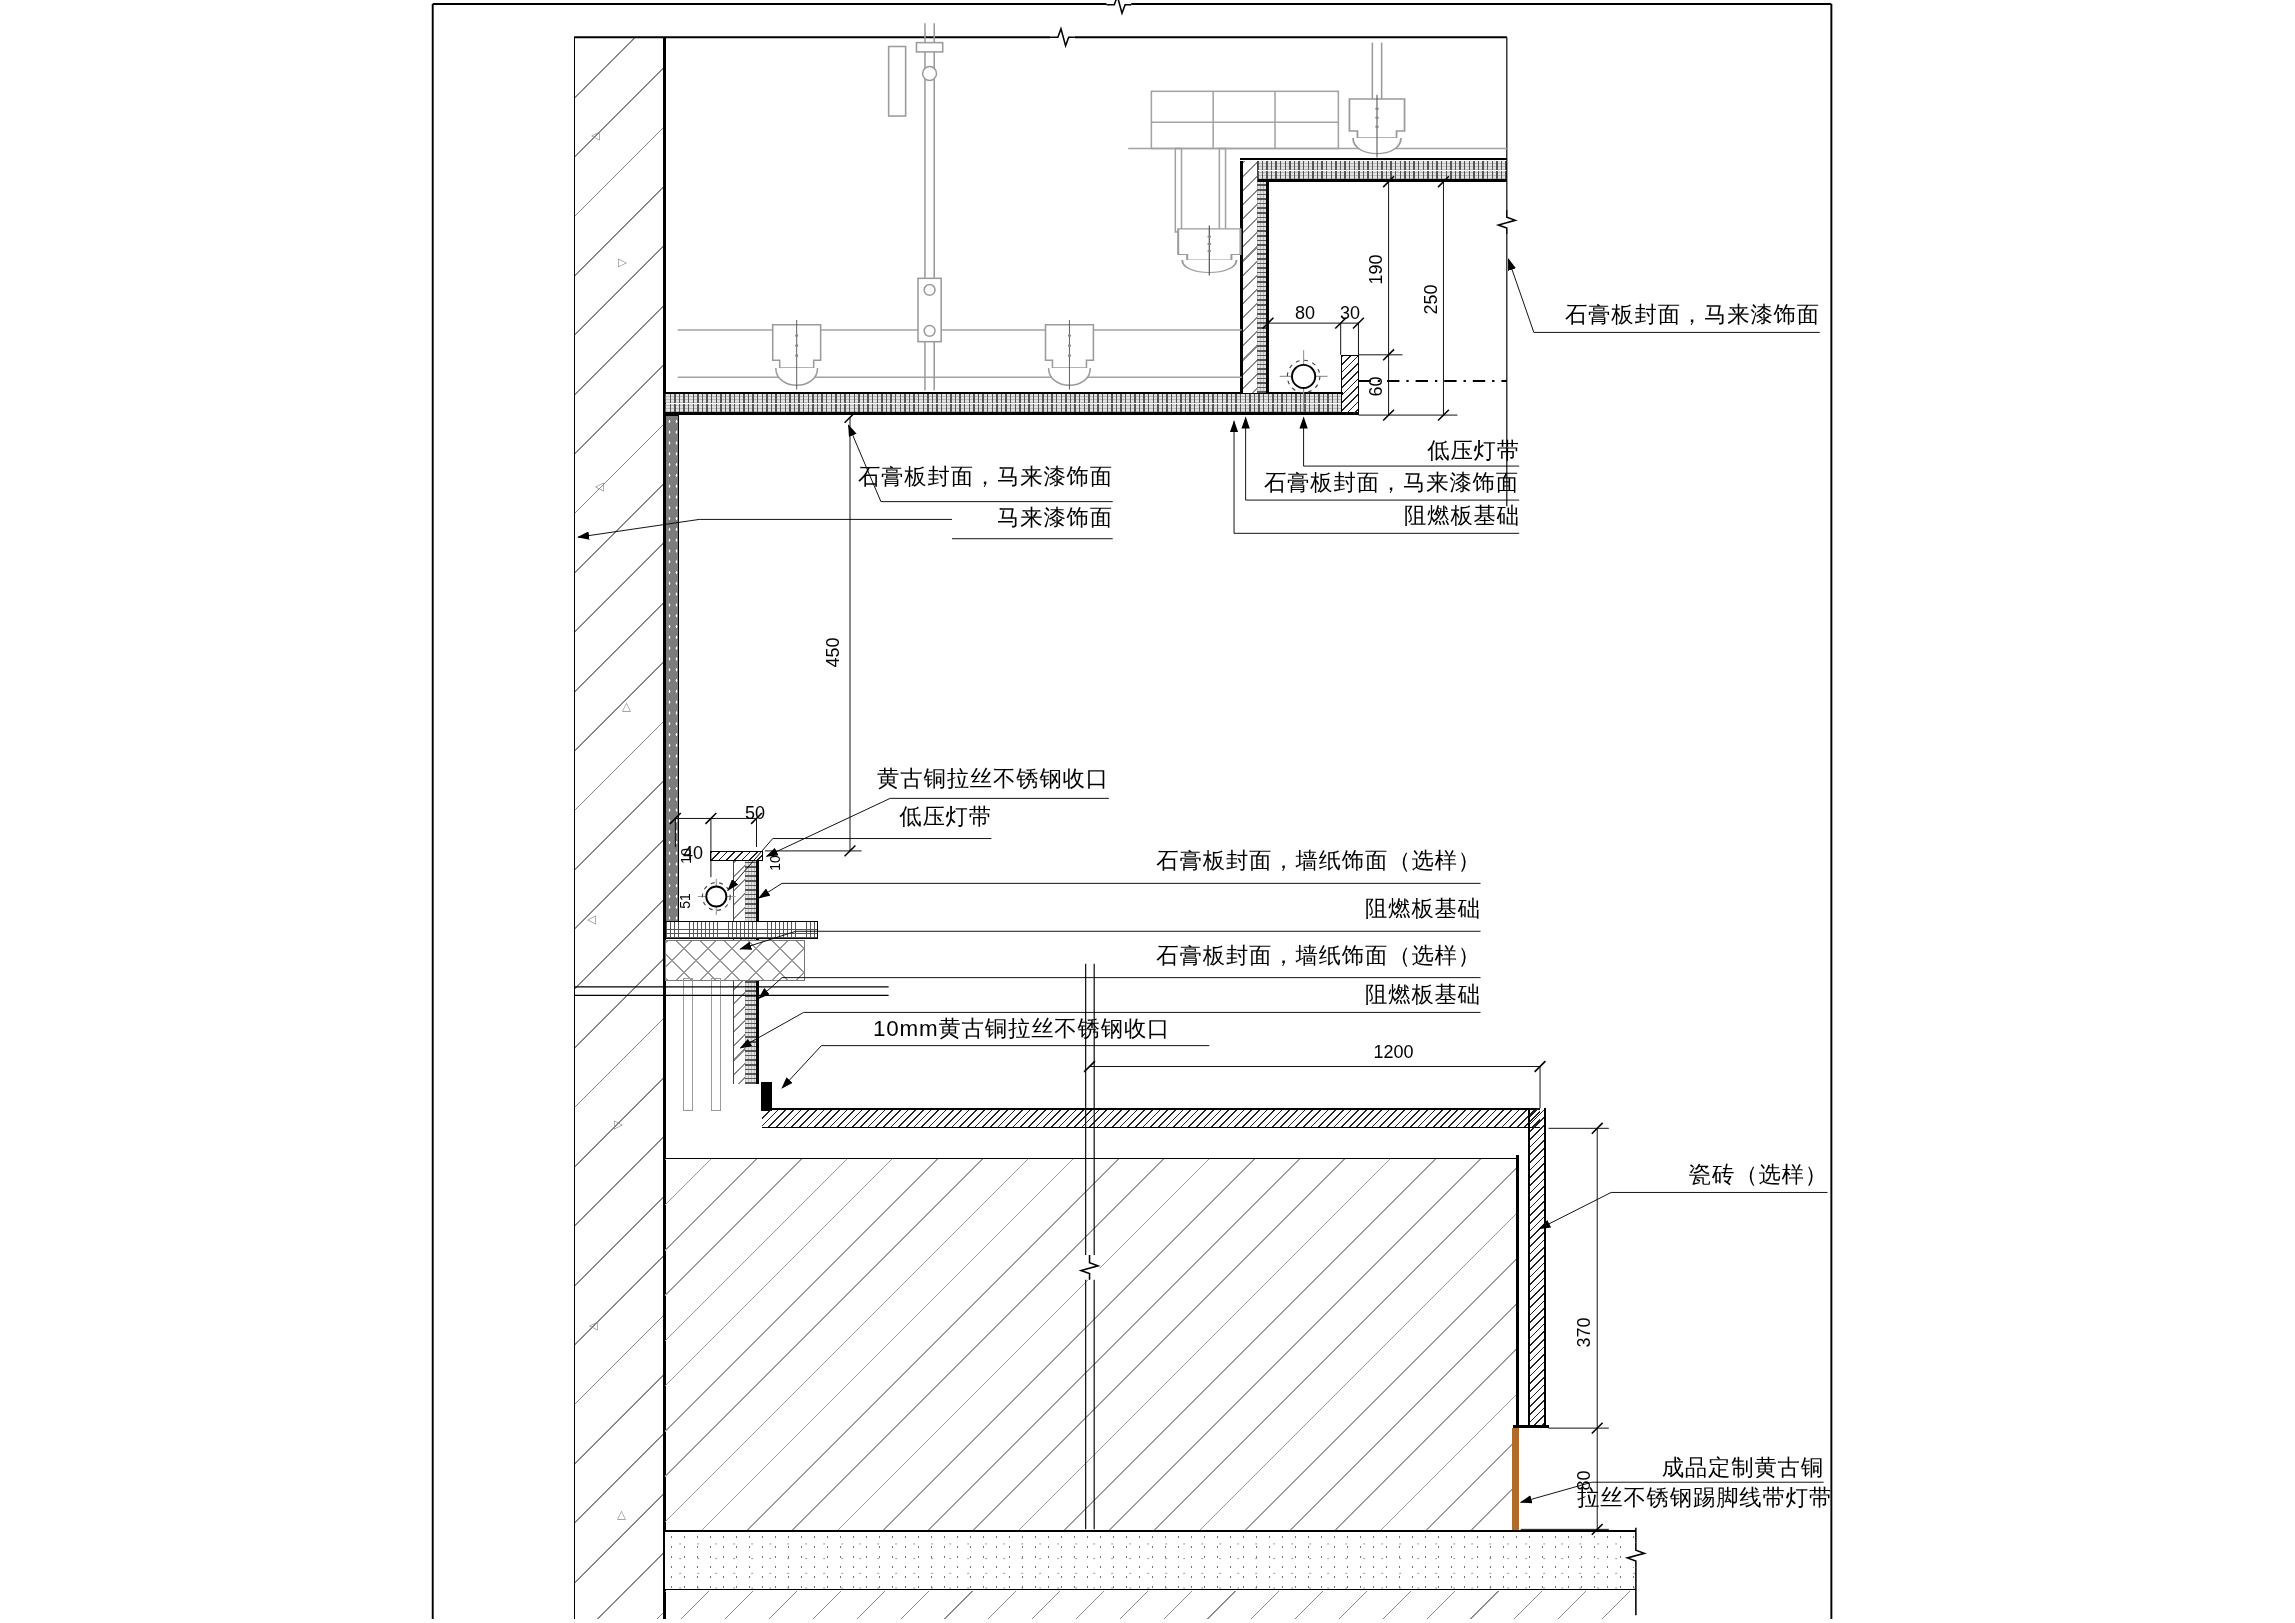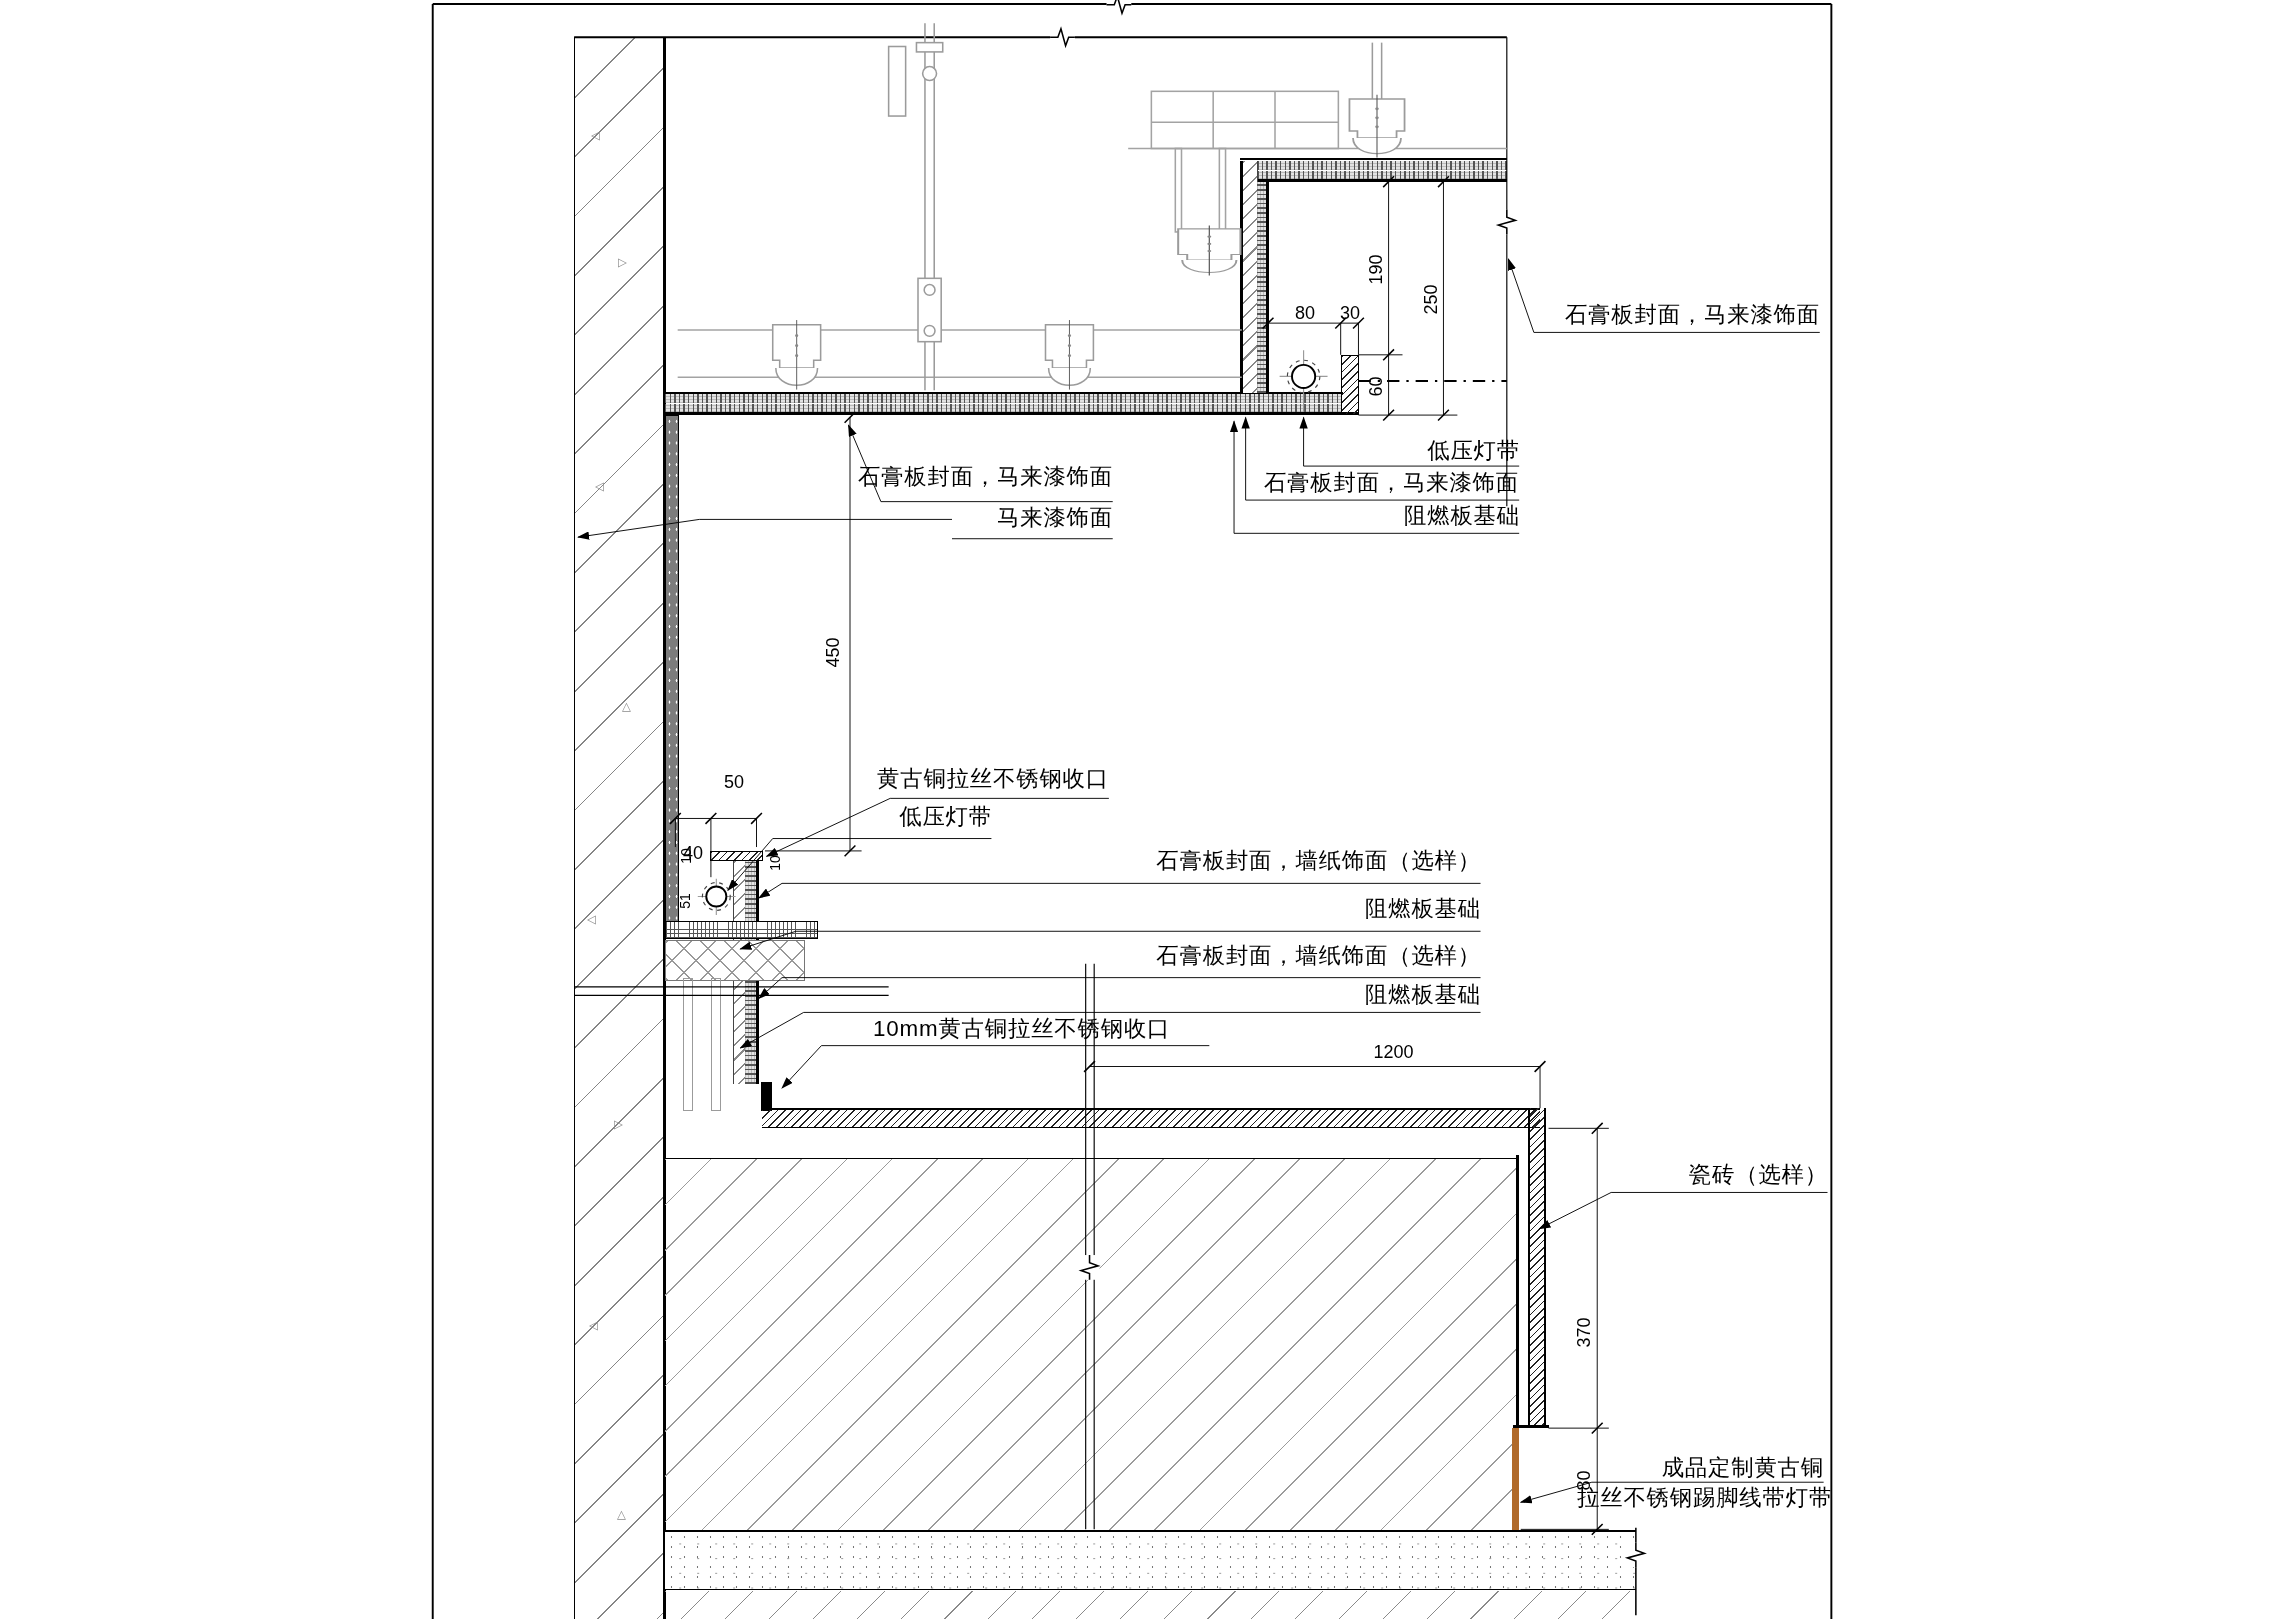--- a/index.html
+++ b/index.html
@@ -311,21 +311,21 @@
   <div class="lbl ta-r" style="left:1592px;top:1456px;width:232px;">成品定制黄古铜</div>
   <div class="lbl ta-r" style="left:1577px;top:1486px;width:249px;">拉丝不锈钢踢脚线带灯带</div>
 
   <div class="dim" style="left:1274px;top:303px;width:62px;">80</div>
   <div class="dim" style="left:1319px;top:303px;width:62px;">30</div>
   <div class="dim rot" style="left:1345px;top:259px;width:62px;">190</div>
   <div class="dim rot" style="left:1400px;top:289px;width:62px;">250</div>
   <div class="dim rot" style="left:1345px;top:376px;width:62px;">60</div>
   <div class="dim rot" style="left:802px;top:642px;width:62px;">450</div>
   <div class="dim" style="left:662px;top:796px;width:62px;margin-top:47px;">40</div>
-  <div class="dim" style="left:703px;top:772px;width:62px;">50</div>
+  <div class="dim" style="left:703px;top:803px;width:62px;text-align:right;">50</div>
   <div class="dims rot" style="left:669px;top:848px;width:34px;">10</div>
   <div class="dims rot" style="left:668px;top:893px;width:34px;">51</div>
   <div class="dims rot" style="left:758px;top:855px;width:34px;">10</div>
   <div class="dim" style="left:1347px;top:1042px;width:93px;">1200</div>
   <div class="dim rot" style="left:1553px;top:1322px;width:62px;">370</div>
   <div class="dim rot" style="left:1553px;top:1470px;width:62px;">80</div>
 
 </div>
 
 

